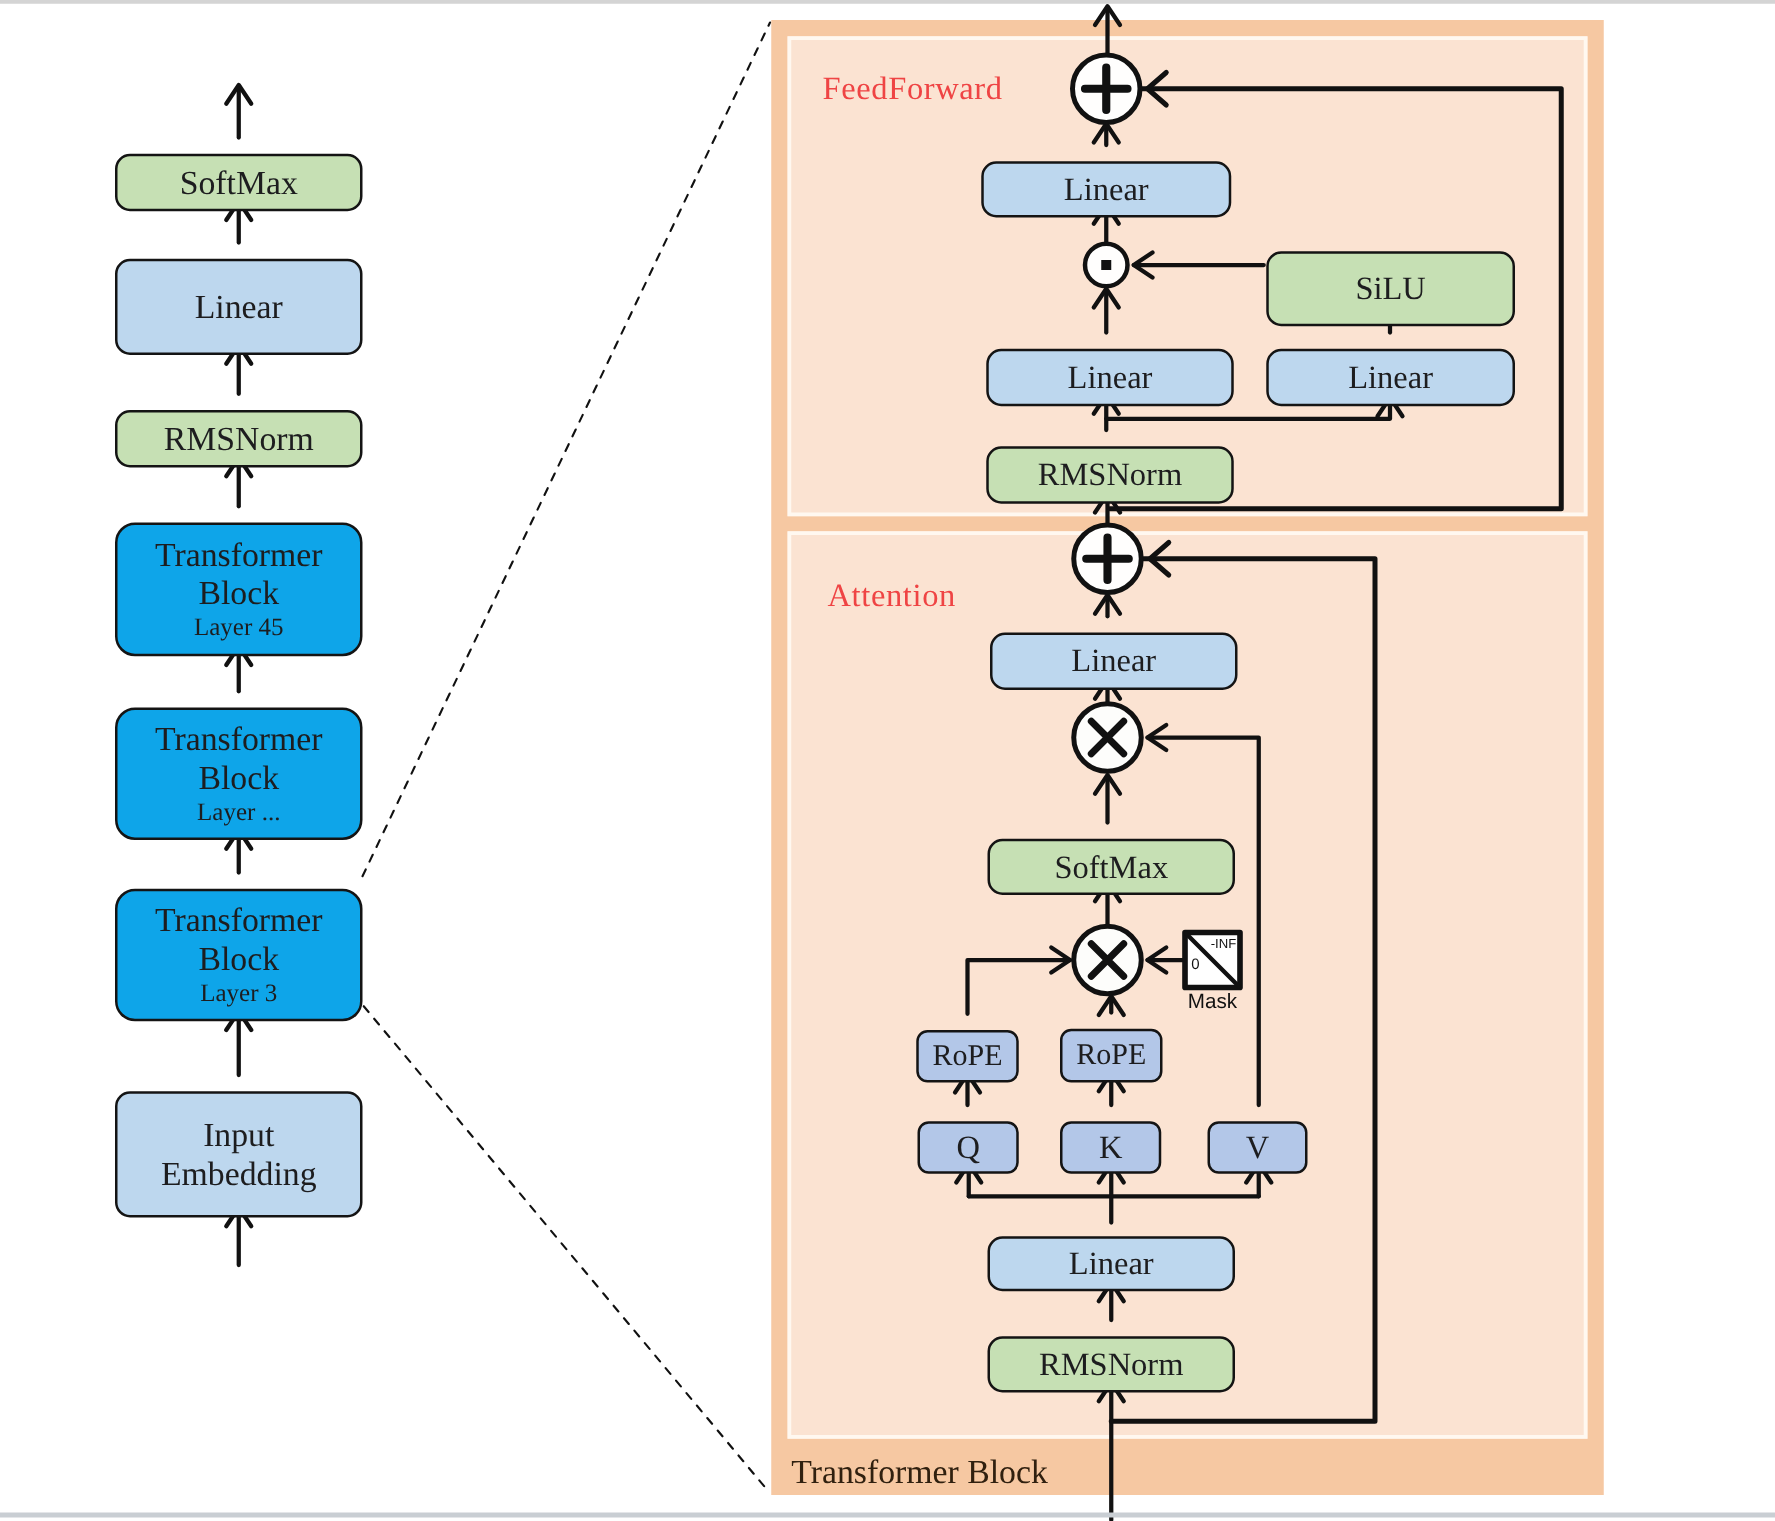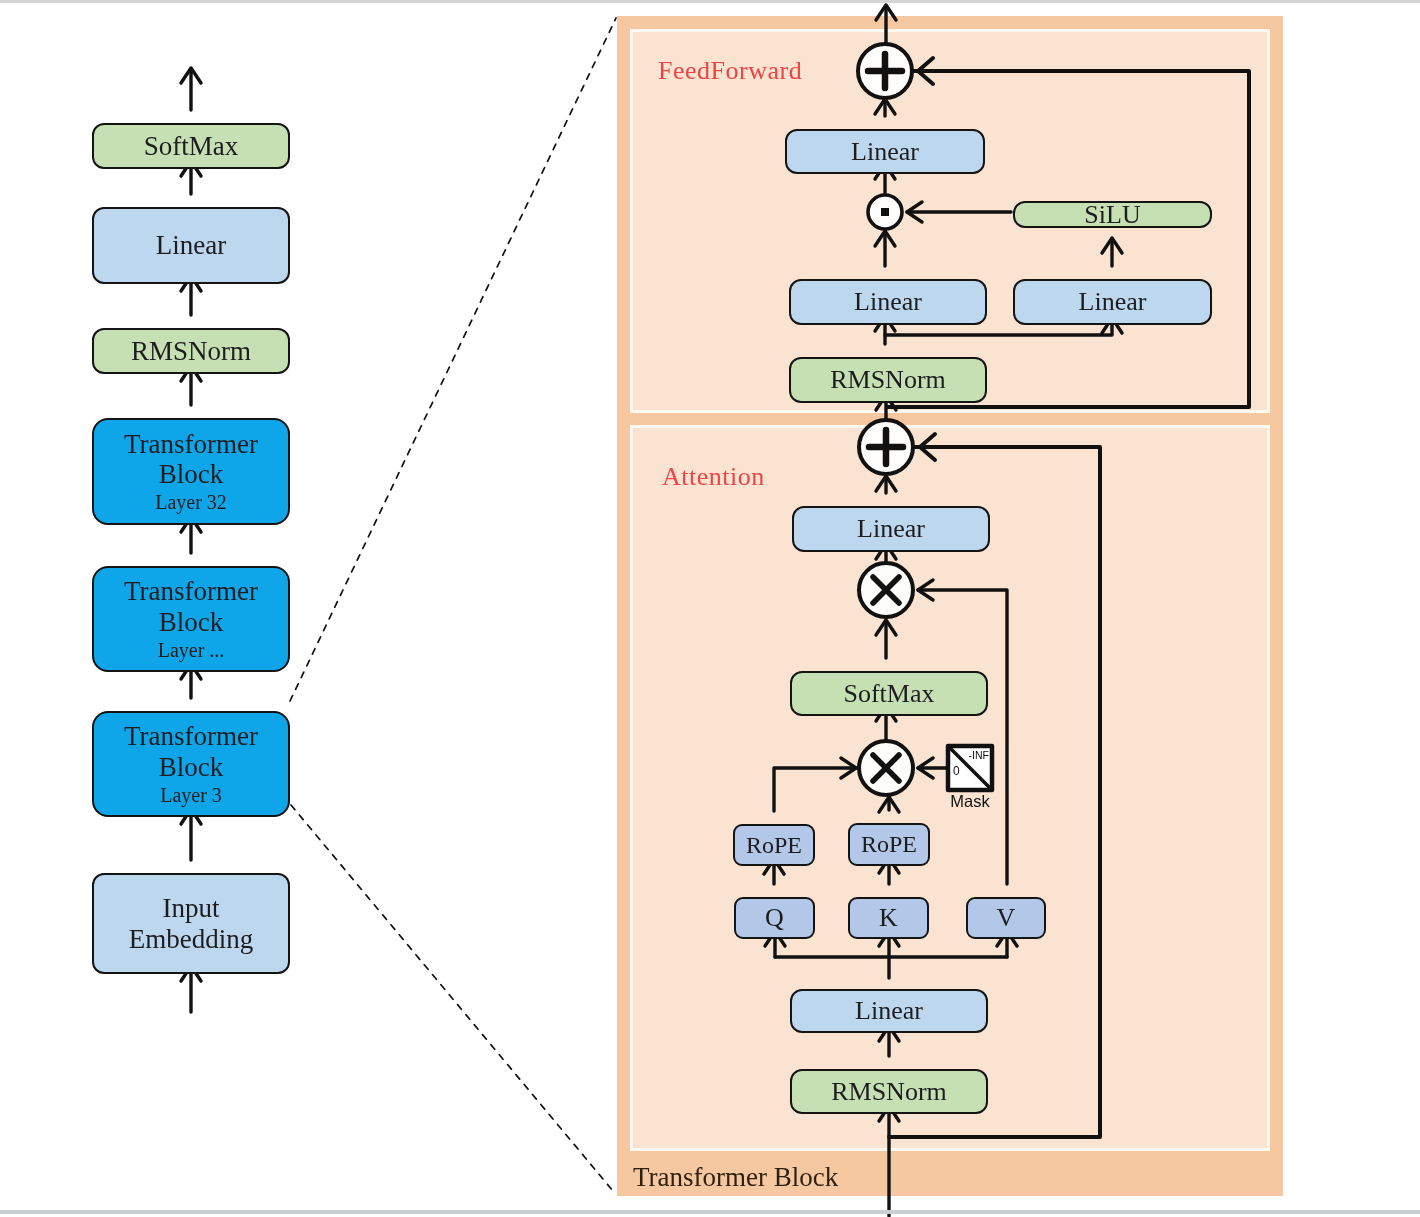--- a/index.html
+++ b/index.html
@@ -170,39 +170,39 @@
   <div class="masktext" style="left:953px;top:764px;font-size:12px;">0</div>
   <div class="masktext" style="left:940px;top:792px;width:60px;text-align:center;font-size:16.5px;">Mask</div>
 
   <div class="box green lc" style="top:112px;height:46px;">SoftMax</div>
   <div class="box blue lc" style="top:196px;height:77px;">Linear</div>
   <div class="box green lc" style="top:317px;height:46px;">RMSNorm</div>
 
   <div class="box orange lc" style="top:407px;height:107px;">
     <span class="bl">Transformer</span>
     <span class="bl">Block</span>
-    <span class="sub">Layer 32</span>
+    <span class="sub">Layer 45</span>
   </div>
   <div class="box orange lc" style="top:555px;height:106px;">
     <span class="bl">Transformer</span>
     <span class="bl">Block</span>
     <span class="sub">Layer ...</span>
   </div>
   <div class="box orange lc" style="top:700px;height:106px;">
     <span class="bl">Transformer</span>
     <span class="bl">Block</span>
     <span class="sub">Layer 3</span>
   </div>
   <div class="box blue lc" style="top:862px;height:101px;">
     <span class="bl">Input</span>
     <span class="bl">Embedding</span>
   </div>
 
   <div class="box blue" style="left:785px;top:118px;width:200px;height:45px;">Linear</div>
-  <div class="box green" style="left:1013px;top:190px;width:199px;height:27px;">SiLU</div>
+  <div class="box green" style="left:1013px;top:190px;width:199px;height:60px;">SiLU</div>
   <div class="box blue" style="left:789px;top:268px;width:198px;height:46px;">Linear</div>
   <div class="box blue" style="left:1013px;top:268px;width:199px;height:46px;">Linear</div>
   <div class="box green" style="left:789px;top:346px;width:198px;height:46px;">RMSNorm</div>
 
   <div class="box blue" style="left:792px;top:495px;width:198px;height:46px;">Linear</div>
   <div class="box green" style="left:790px;top:660px;width:198px;height:45px;">SoftMax</div>
   <div class="box peri" style="left:733px;top:813px;width:82px;height:42px;font-size:24px;">RoPE</div>
   <div class="box peri" style="left:848px;top:812px;width:82px;height:43px;font-size:24px;">RoPE</div>
   <div class="box peri" style="left:734px;top:886px;width:81px;height:42px;">Q</div>
   <div class="box peri" style="left:848px;top:886px;width:81px;height:42px;">K</div>

